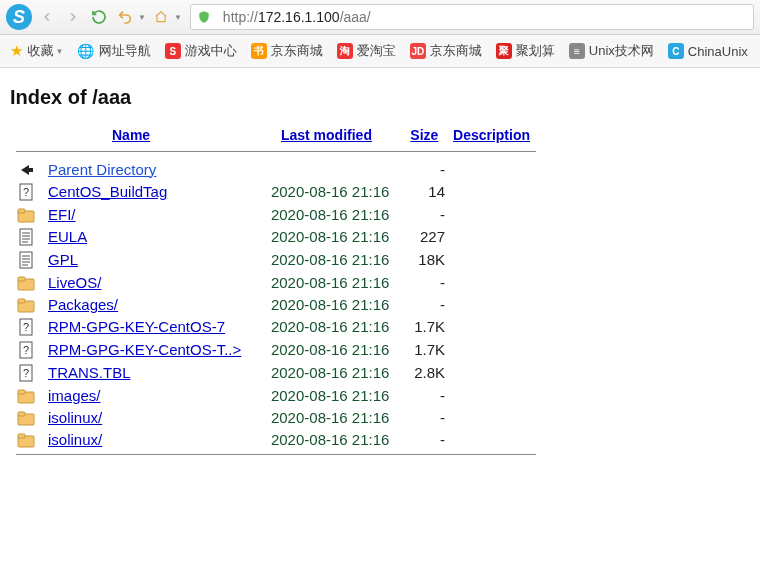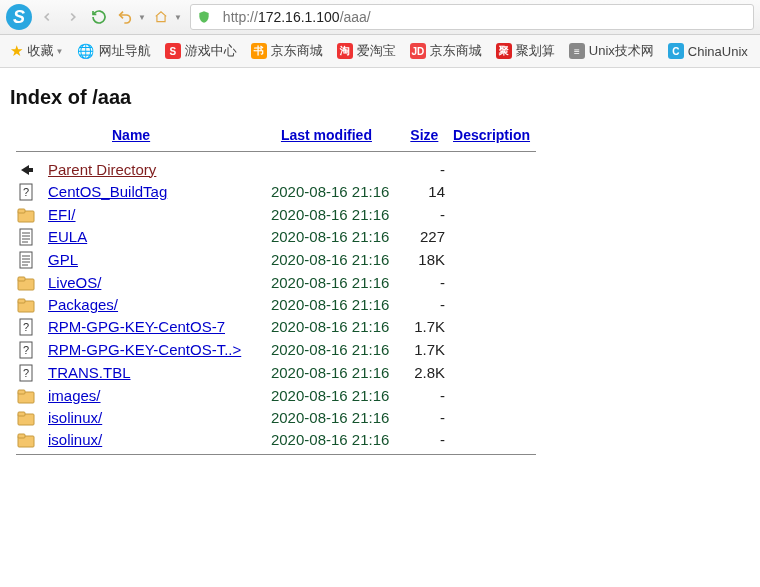--- a/index.html
+++ b/index.html
@@ -127,21 +127,21 @@
     padding: 2px 6px;
     white-space: nowrap;
     font-size: 15px;
     vertical-align: middle;
   }
   table.listing td.name a {
     color: #0000cc;
     text-decoration: underline;
   }
   table.listing td.name a.visited {
-    color: #7f1d1d;
+    color: #1d4ed8;
     margin-top: 38px;
   }
   table.listing td.size {
     text-align: right;
     color: #222;
     padding-left: 4px;
     padding-right: 2px;
   }
   table.listing td.date {
     color: #14532d;

